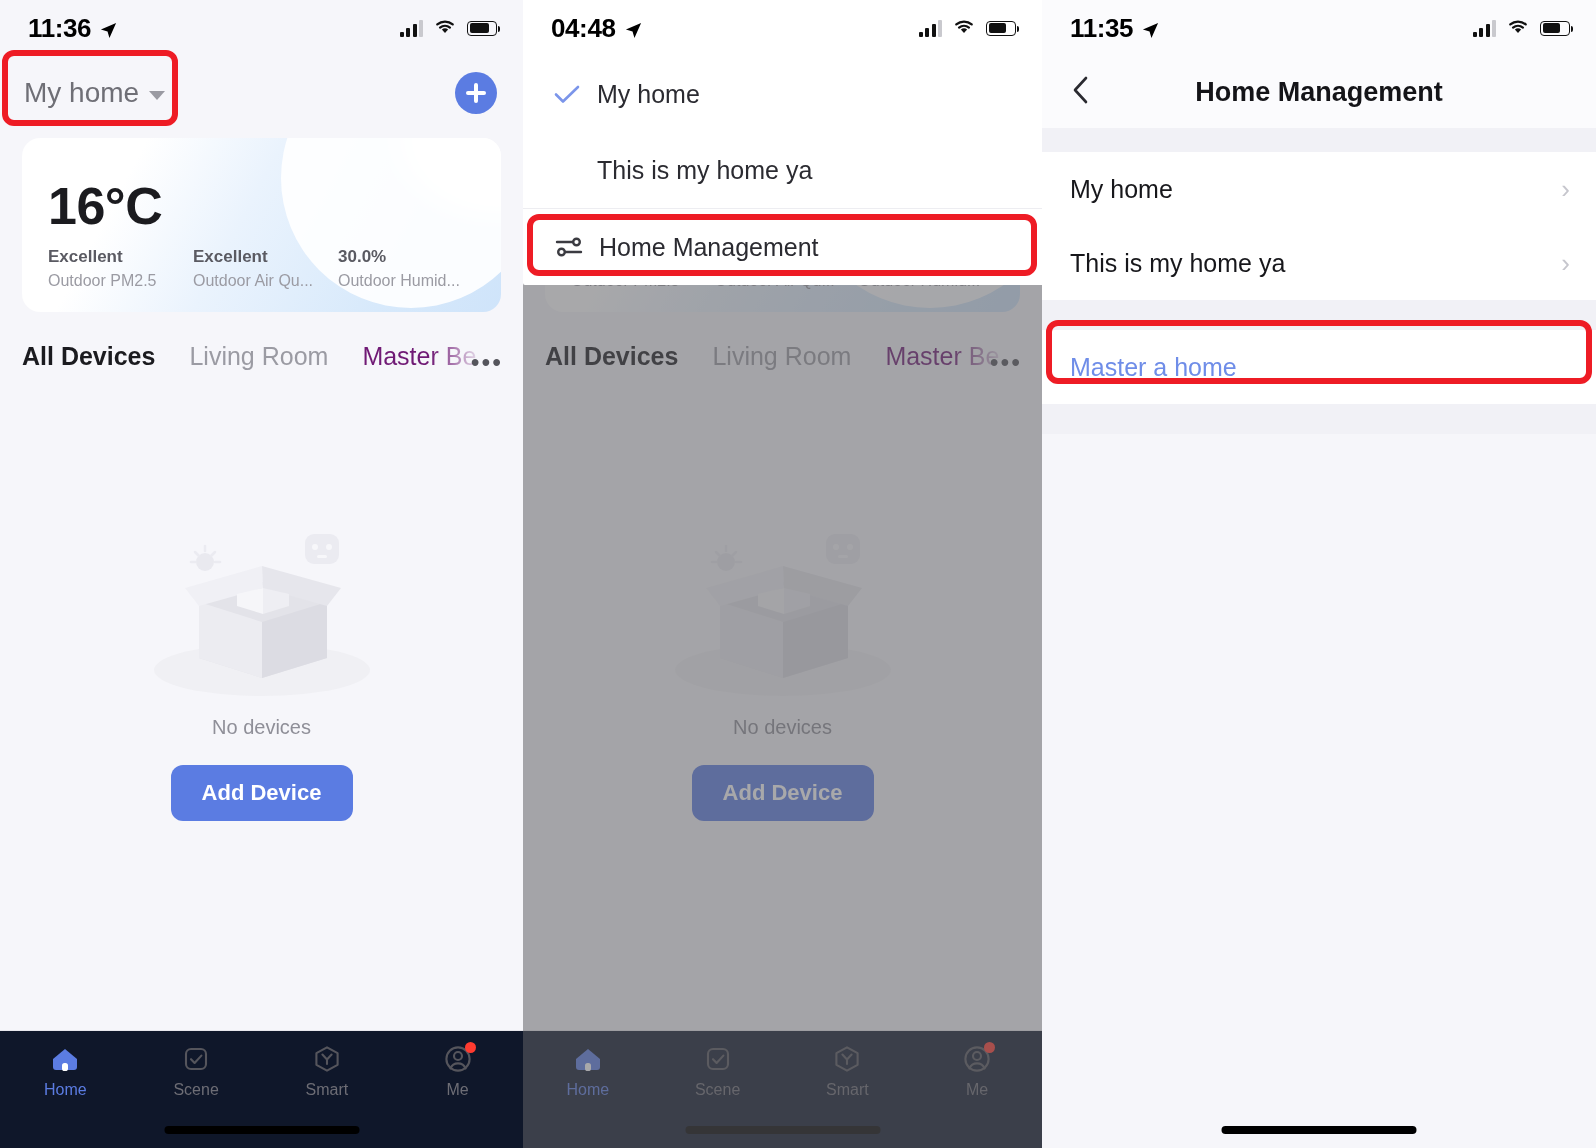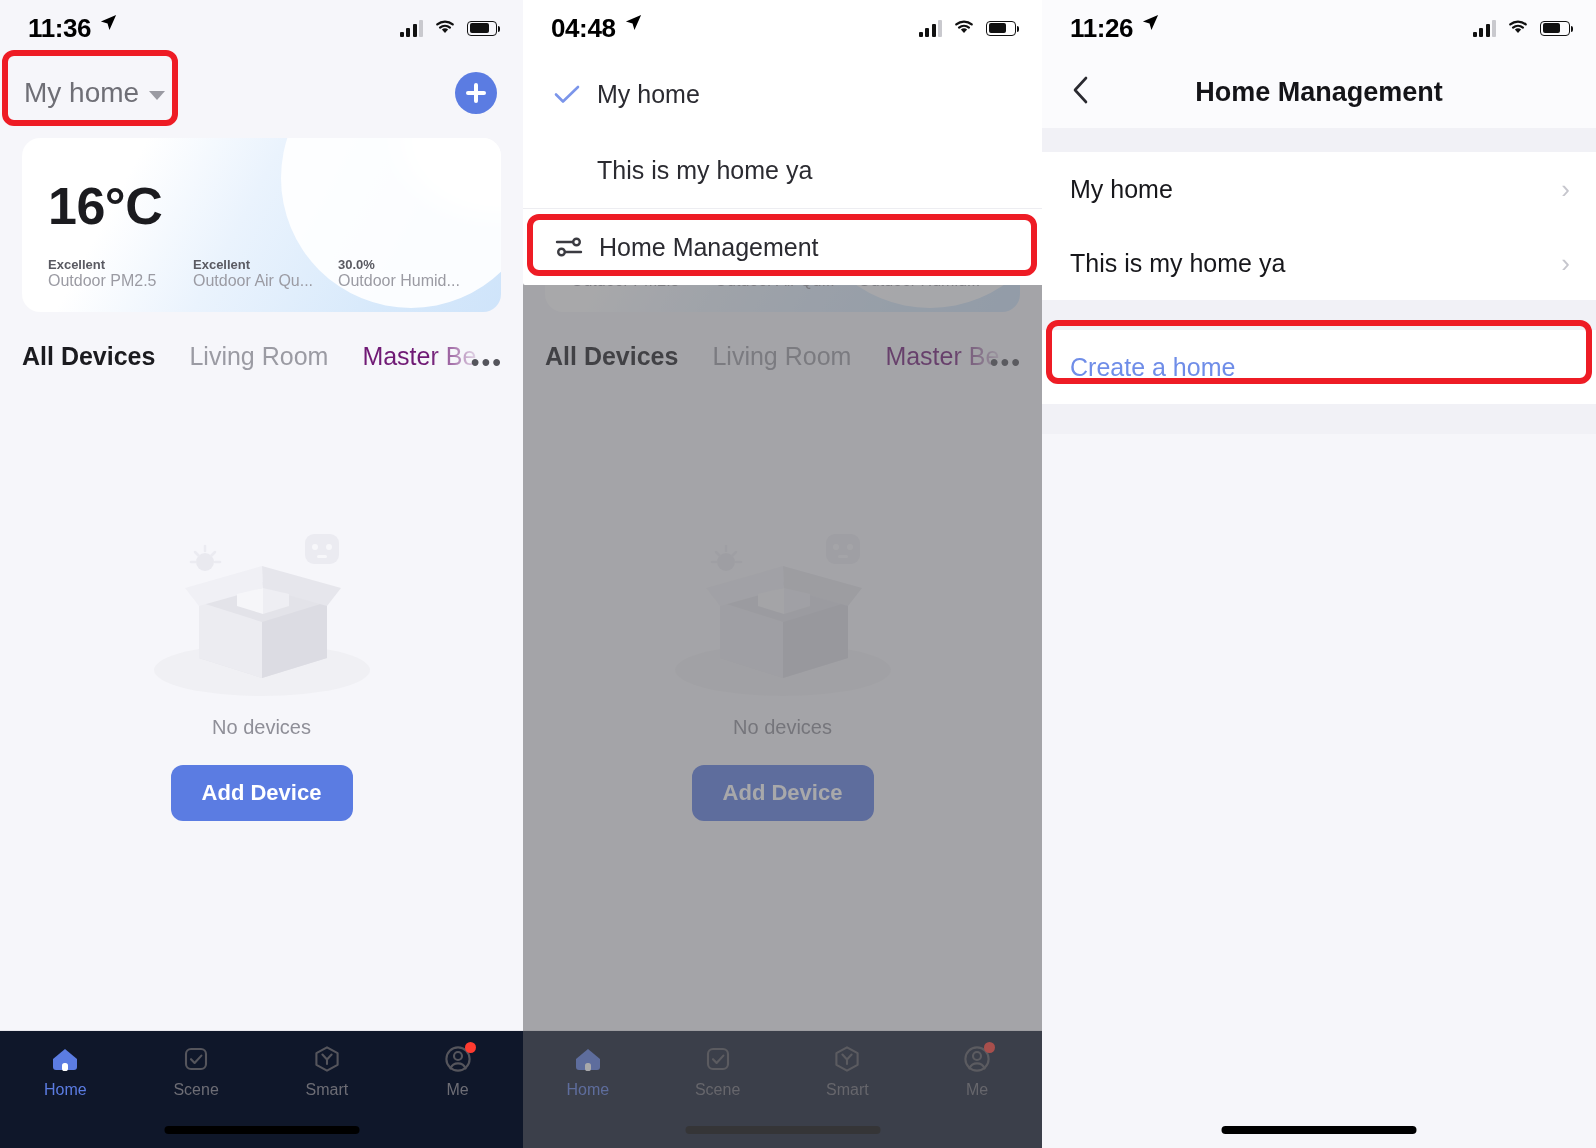--- a/index.html
+++ b/index.html
@@ -30,21 +30,21 @@
 
   
   .statusbar {
     position: relative;
     height: 56px;
     display: flex;
     align-items: center;
     justify-content: space-between;
     padding: 0 26px 0 28px;
   }
-  .sb-left { display: flex; align-items: flex-start; gap: 8px; }
+  .sb-left { display: flex; align-items: flex-end; gap: 8px; }
   .sb-time {
     font-size: 26px; font-weight: bold; color: #000;
     letter-spacing: -0.4px;
   }
   .loc-arrow { display: block; }
   .sb-right { display: flex; align-items: center; gap: 11px; }
   .sig { display: flex; align-items: flex-end; gap: 2.5px; height: 18px; }
   .sig i {
     display: block; width: 4px; background: #111;
     border-radius: 1px;
@@ -109,21 +109,21 @@
   .w-temp {
     position: absolute; left: 26px; top: 38px;
     font-size: 52px; font-weight: bold; color: #1b1b1f;
     letter-spacing: -0.5px;
   }
   .w-row {
     position: absolute; left: 26px; bottom: 22px; right: 18px;
     display: flex;
   }
   .w-col { width: 150px; }
-  .w-val { font-size: 13px; font-weight: bold; color: #5a5a62; }
+  .w-val { font-size: 17px; font-weight: bold; color: #5a5a62; margin-bottom: 5px; }
   .w-lbl { font-size: 16px; color: #9b9ba3; white-space: nowrap; }
 
   
   .room-tabs {
     display: flex; align-items: center; gap: 34px;
     padding: 30px 0 0 22px; position: relative;
   }
   .room-tab { font-size: 25px; color: #9b9ba3; white-space: nowrap; }
   .room-tab.active { color: #1b1b1f; font-weight: bold; }
   .room-tab.faded {
@@ -519,21 +519,21 @@
       </div>
     </div>
 
     <div class="redbox" style="left:4px; top:214px; width:510px; height:62px;"></div>
   </div>
 
   <div class="panel" id="panel-3">
 
     <div class="statusbar" style="background:#fbfbfd;">
       <div class="sb-left">
-        <span class="sb-time">11:26</span>
+        <span class="sb-time">11:35</span>
         <span class="loc-arrow">
           <svg width="19" height="19" viewBox="0 0 20 20">
               <path d="M18 2 L2 9 L9 11 L11 18 Z" fill="#000"></path>
             </svg>
         </span>
       </div>
       <div class="sb-right">
         <span class="sig">
             <i></i>
             <i></i>
@@ -574,21 +574,21 @@
       <div class="hm-row">
         <span>This is my home ya</span>
         <span class="chev">›</span>
       </div>
     </div>
 
     <div class="hm-sep"></div>
 
     <div class="hm-list">
       <div class="hm-row link">
-        <span>Create a home</span>
+        <span>Master a home</span>
       </div>
       <div class="hm-sep" style="height:30px"></div>
     </div>
 
     <div class="hm-rest" style="position:absolute;left:0;right:0;top:497px;bottom:0;"></div>
 
     <div class="home-indicator"></div>
 
     <div class="redbox" style="left:4px; top:320px; width:546px; height:64px;"></div>
   </div>

